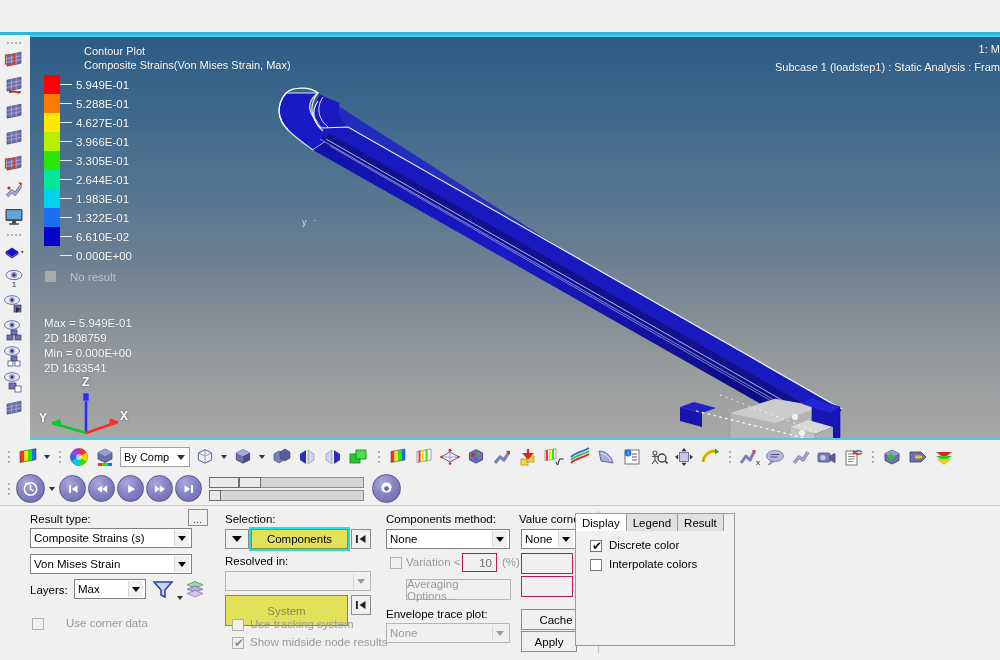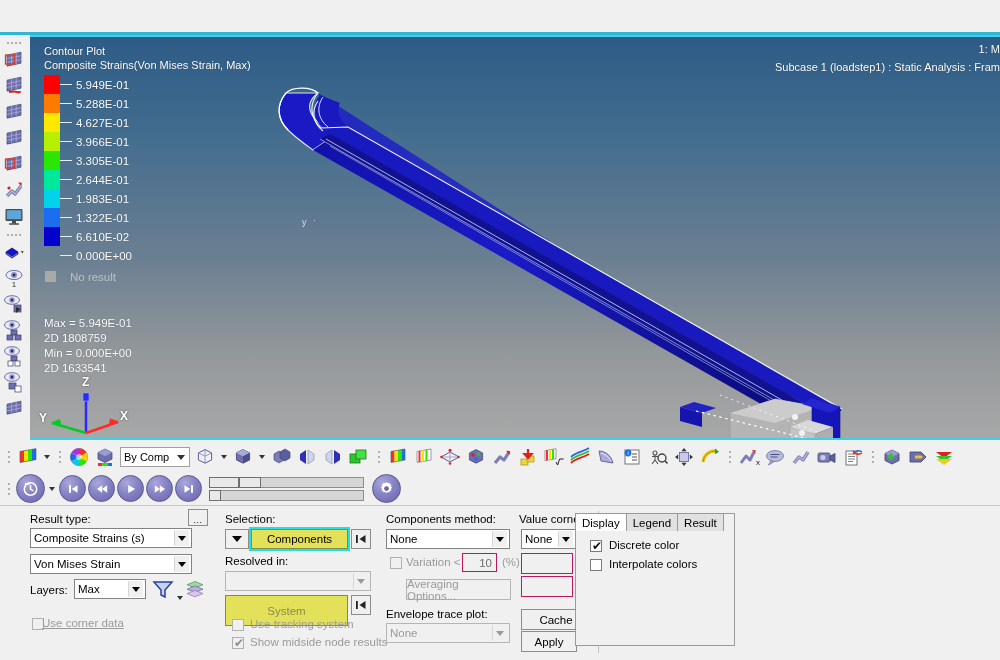--- a/index.html
+++ b/index.html
@@ -53,20 +53,21 @@
     position:absolute; left:30px; top:35px; width:970px; height:2px; background:#3fd0e8;
   }
   #viewport-border-bottom {
     position:absolute; left:30px; top:438px; width:970px; height:2px; background:#3fd0e8;
   }
   .vp-text {
     position: absolute; color: #ffffff; font-size: 11px;
     font-family: "Liberation Sans", sans-serif;
     text-shadow: 0 0 1px rgba(0,0,0,.45);
     white-space: nowrap;
+    margin-left: 40px;
   }
   #cp-title  { left: 14px; top: 10px; }
   #cp-sub    { left: 14px; top: 24px; }
   #corner-1  { right: 0px; top: 8px; }
   #corner-2  { right: 0px; top: 26px; }
 
   
   #legend { position: absolute; left: 14px; top: 40px; }
   .lg-row { position: relative; height: 19px; display: flex; align-items: center; }
   .lg-sw  { width: 16px; height: 19px; }
@@ -853,21 +854,21 @@
       </div>
     <div style="position:absolute; left:156px; top:72px;">
       <svg width="22" height="20" viewBox="0 0 22 20">
         <path d="M11 2.5l8 3.2-8 3.2-8-3.2z" fill="#9fd89f" stroke="#5a8a5a" stroke-width=".7"></path>
         <path d="M11 7l8 3.2-8 3.2-8-3.2z" fill="#b8b0e0" stroke="#6a62a0" stroke-width=".7"></path>
         <path d="M11 11.4l8 3.2-8 3.2-8-3.2z" fill="#d9c6ea" stroke="#8a70a8" stroke-width=".7"></path>
       </svg>
     </div>
 
     <div class="chk dis" style="left:4px; top:111px;"></div>
-    <div class="lbl dis" style="left:14px; top:110px;text-decoration:underline;">Use corner data</div>
+    <div class="lbl dis" style="left:38px; top:110px;">Use corner data</div>
 
     <div class="lbl" style="left:197px; top:6px;">Selection:</div>
     <div class="btnflat" style="left:197px; top:22px; width:24px; height:20px;">
       <span style="width:0;height:0;border-left:5px solid transparent;border-right:5px solid transparent;border-top:6px solid #000;"></span>
     </div>
     <div class="btnyellow" style="left:223px; top:22px; width:97px; height:20px; outline:2px solid #23e0e0;">Components</div>
     <div class="btnflat" style="left:323px; top:22px; width:20px; height:20px;">
       <svg width="12" height="10" viewBox="0 0 12 10">
           <rect x="1" y="1" width="1.8" height="8" fill="#222"></rect>
           <path d="M10.5 1v8L4.5 5z" fill="#222"></path>

